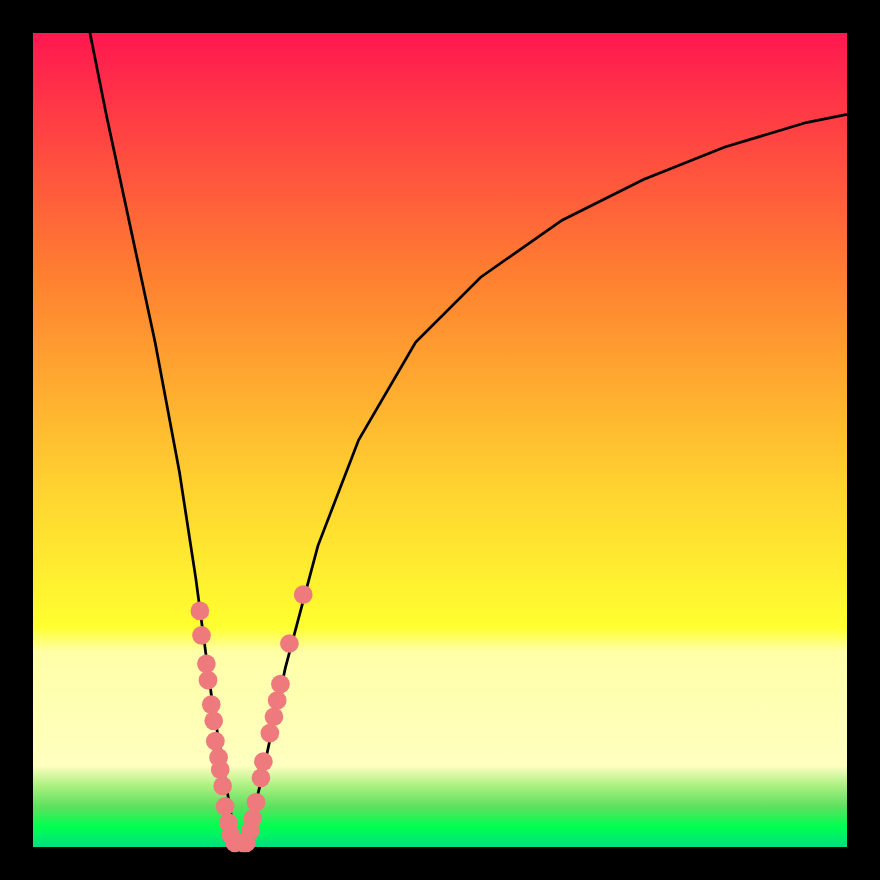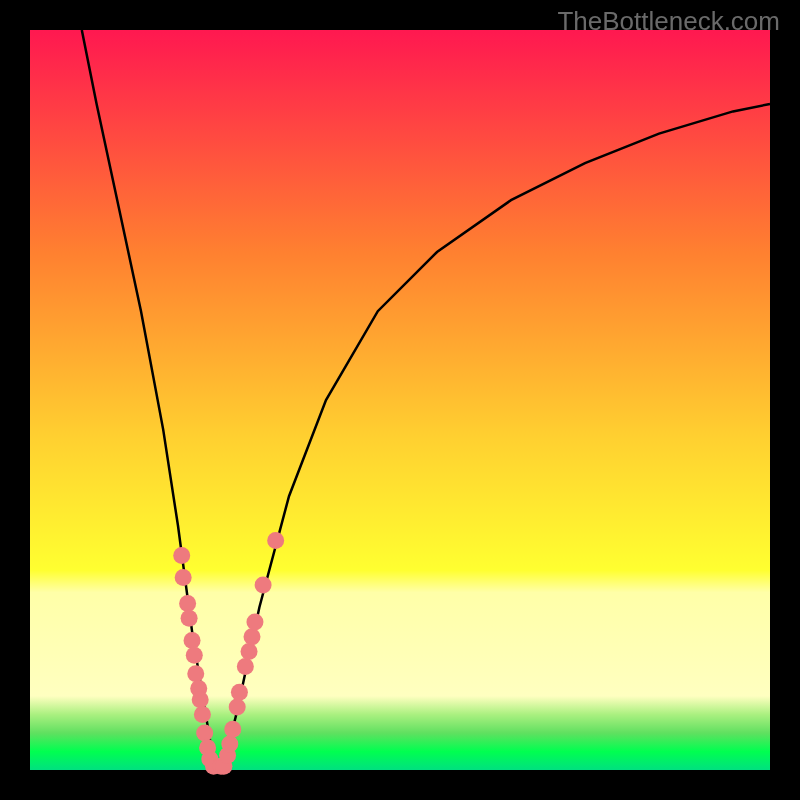--- a/index.html
+++ b/index.html
@@ -80,14 +80,13 @@
         <circle cx="239.42000000000002" cy="692.3" r="8.5" fill="#ee7a7e" stroke="#d9605f" stroke-width="0"></circle>
         <circle cx="245.34000000000003" cy="666.4" r="8.5" fill="#ee7a7e" stroke="#d9605f" stroke-width="0"></circle>
         <circle cx="249.04000000000002" cy="651.6" r="8.5" fill="#ee7a7e" stroke="#d9605f" stroke-width="0"></circle>
         <circle cx="252" cy="636.8" r="8.5" fill="#ee7a7e" stroke="#d9605f" stroke-width="0"></circle>
         <circle cx="254.96" cy="622" r="8.5" fill="#ee7a7e" stroke="#d9605f" stroke-width="0"></circle>
         <circle cx="263.1" cy="585" r="8.5" fill="#ee7a7e" stroke="#d9605f" stroke-width="0"></circle>
         <circle cx="275.68" cy="540.6" r="8.5" fill="#ee7a7e" stroke="#d9605f" stroke-width="0"></circle>
       </g>
   </svg>
 
-  <div class="attribution-label">TheBottleneck.com</div>
 </div>
 
 </body></html>

